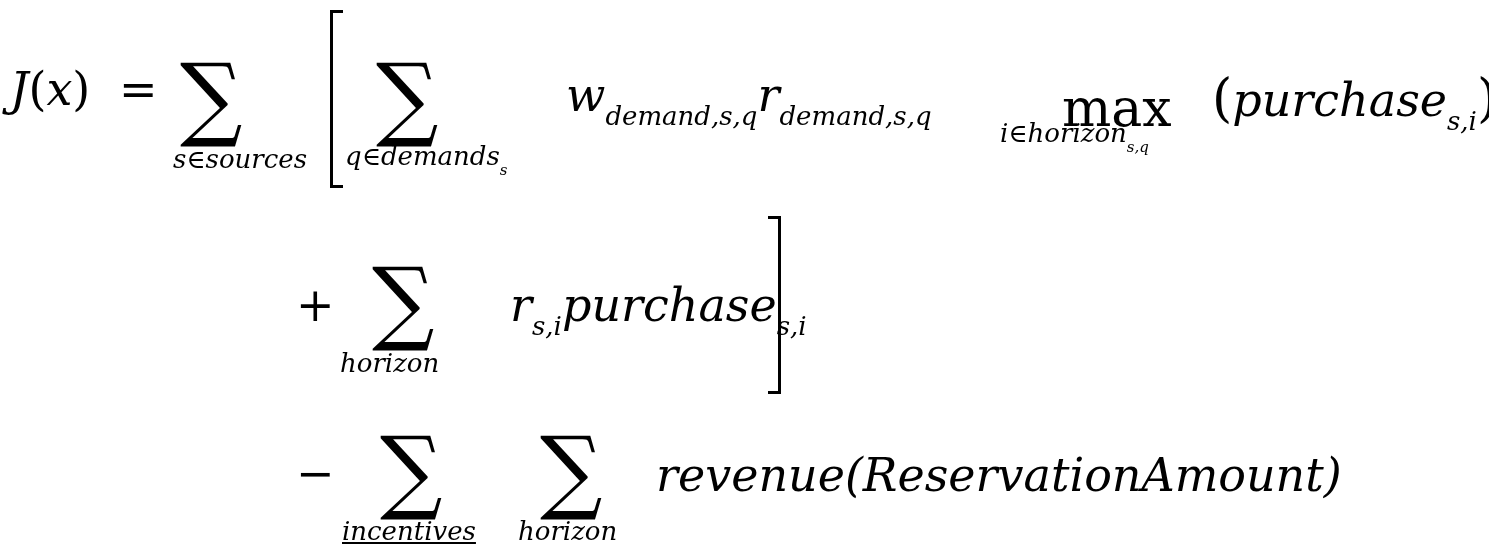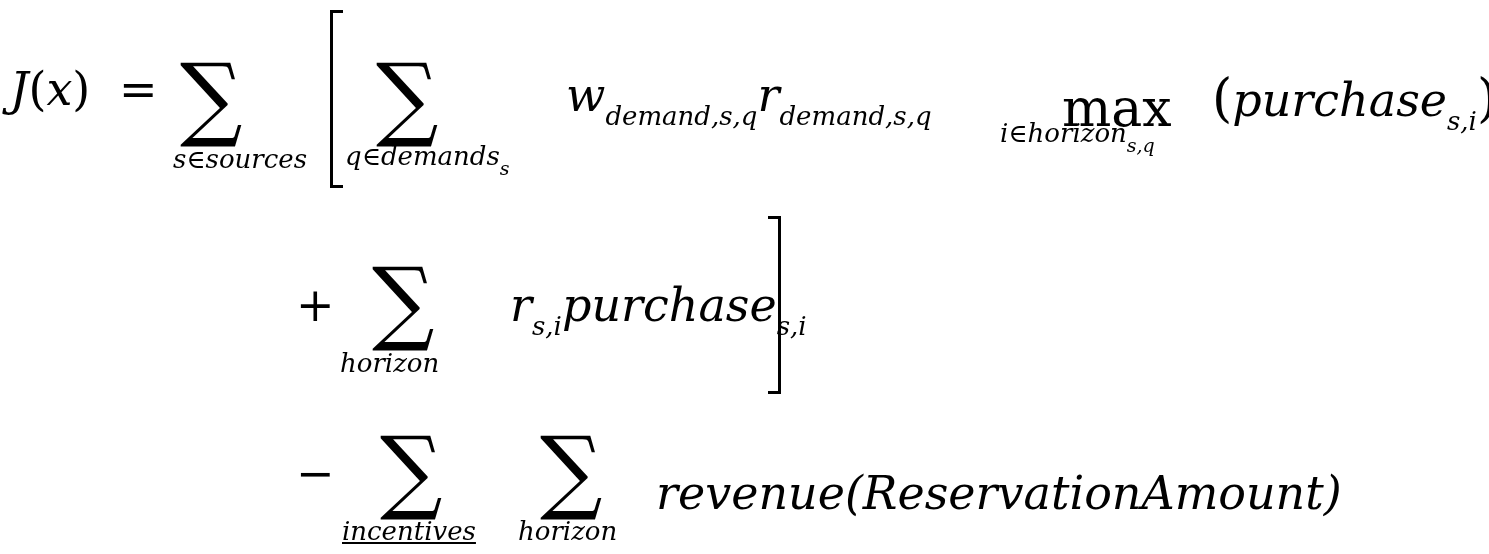--- a/index.html
+++ b/index.html
@@ -3,21 +3,21 @@
 <meta charset="utf-8">
 <style>
   html, body { margin:0; padding:0; background:#ffffff; }
   body { width:1489px; height:554px; position:relative; overflow:hidden; color:#000;
          font-family: "DejaVu Serif", "Liberation Serif", serif; }
   .abs { position:absolute; white-space:nowrap; line-height:1; }
   .it { font-style:italic; }
   .rm { font-style:normal; }
   .main { font-size:46px; }
   .sub { font-size:26px; font-style:italic; }
-  .subsub { font-size:19px; font-style:italic; }
+  .subsub { font-size:15px; font-style:italic; }
   .sigma { font-family: "DejaVu Serif", serif; font-size:92px; font-style:normal; transform:scaleX(0.95); transform-origin:left top; }
   .bracket { position:absolute; border:3px solid #000; }
   .lbr { border-right:none; }
   .rbr { border-left:none; }
 </style>
 </head>
 <body>
 
 <div>
 
@@ -58,14 +58,14 @@
   </div>
 
   <div class="bracket rbr" style="left:768px; top:216px; width:10px; height:172px;"></div>
 
   <div class="abs main rm" style="left:296px; top:450px;">−</div>
   <div class="abs sigma" style="left:380px; top:425px;">∑</div>
   <div class="abs sub" style="left:342px; top:518px;text-decoration:underline;">incentives</div>
   <div class="abs sigma" style="left:540px; top:425px;">∑</div>
   <div class="abs sub" style="left:518px; top:518px;">horizon</div>
 
-  <div class="abs main it" style="left:656px; top:470px;">revenue(ReservationAmount)</div>
+  <div class="abs main it" style="left:656px; top:452px;">revenue(ReservationAmount)</div>
 </div>
 
 </body></html>

